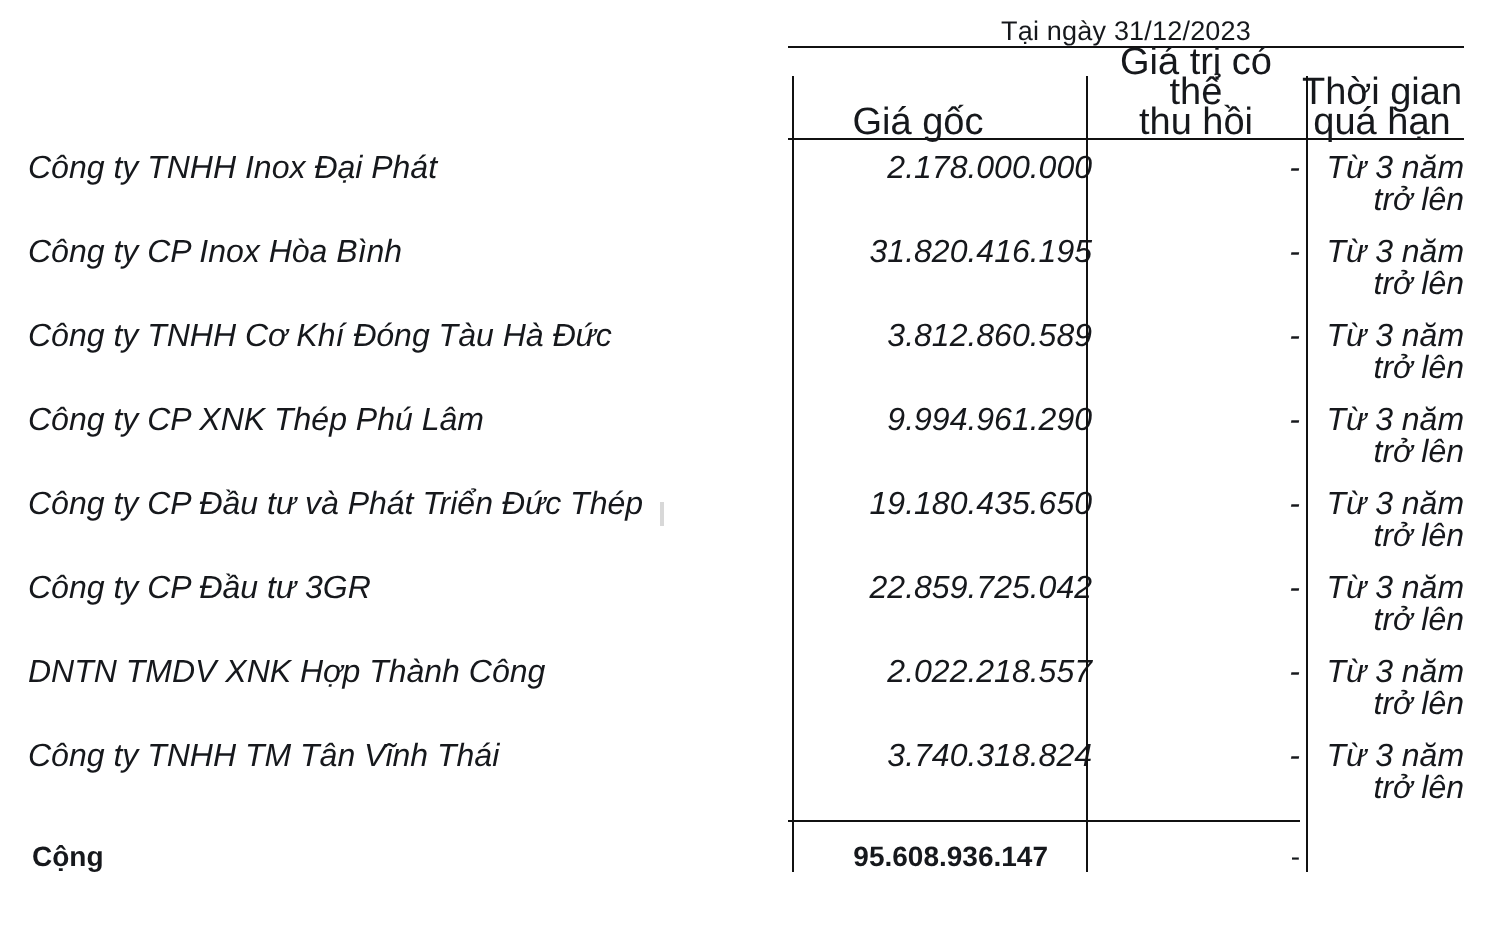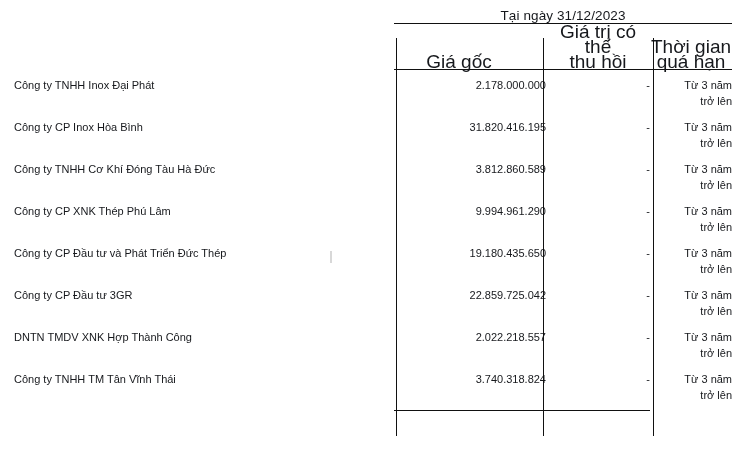--- a/index.html
+++ b/index.html
@@ -69,25 +69,26 @@
     padding-right: 22px;
     vertical-align: bottom;
   }
   .rule-mid td {
     border-top: 1.4px solid #111;
     height: 0;
     font-size: 0;
     line-height: 0;
   }
   tr.datarow td {
-    font-size: 11px;
+    font-size: 16px;
     line-height: 16px;
     padding-top: 7px;
     padding-bottom: 3px;
     vertical-align: top;
+    font-style: italic;
   }
   td.name {
     text-align: left;
     padding-left: 2px;
     white-space: nowrap;
   }
   td.cost {
     text-align: right;
     padding-right: 22px;
     white-space: nowrap;
@@ -262,15 +263,21 @@
         <td></td>
         <td></td>
         <td></td>
       </tr>
       <tr class="rule-bot">
         <td style="border-top:none;"></td>
         <td></td>
         <td></td>
         <td style="border-top:none;"></td>
       </tr>
+      <tr class="totalrow">
+        <td class="name">Cộng</td>
+        <td class="cost">95.608.936.147</td>
+        <td class="recov">-</td>
+        <td class="over"></td>
+      </tr>
     </tbody>
   </table>
 </div>
 
 </body></html>

